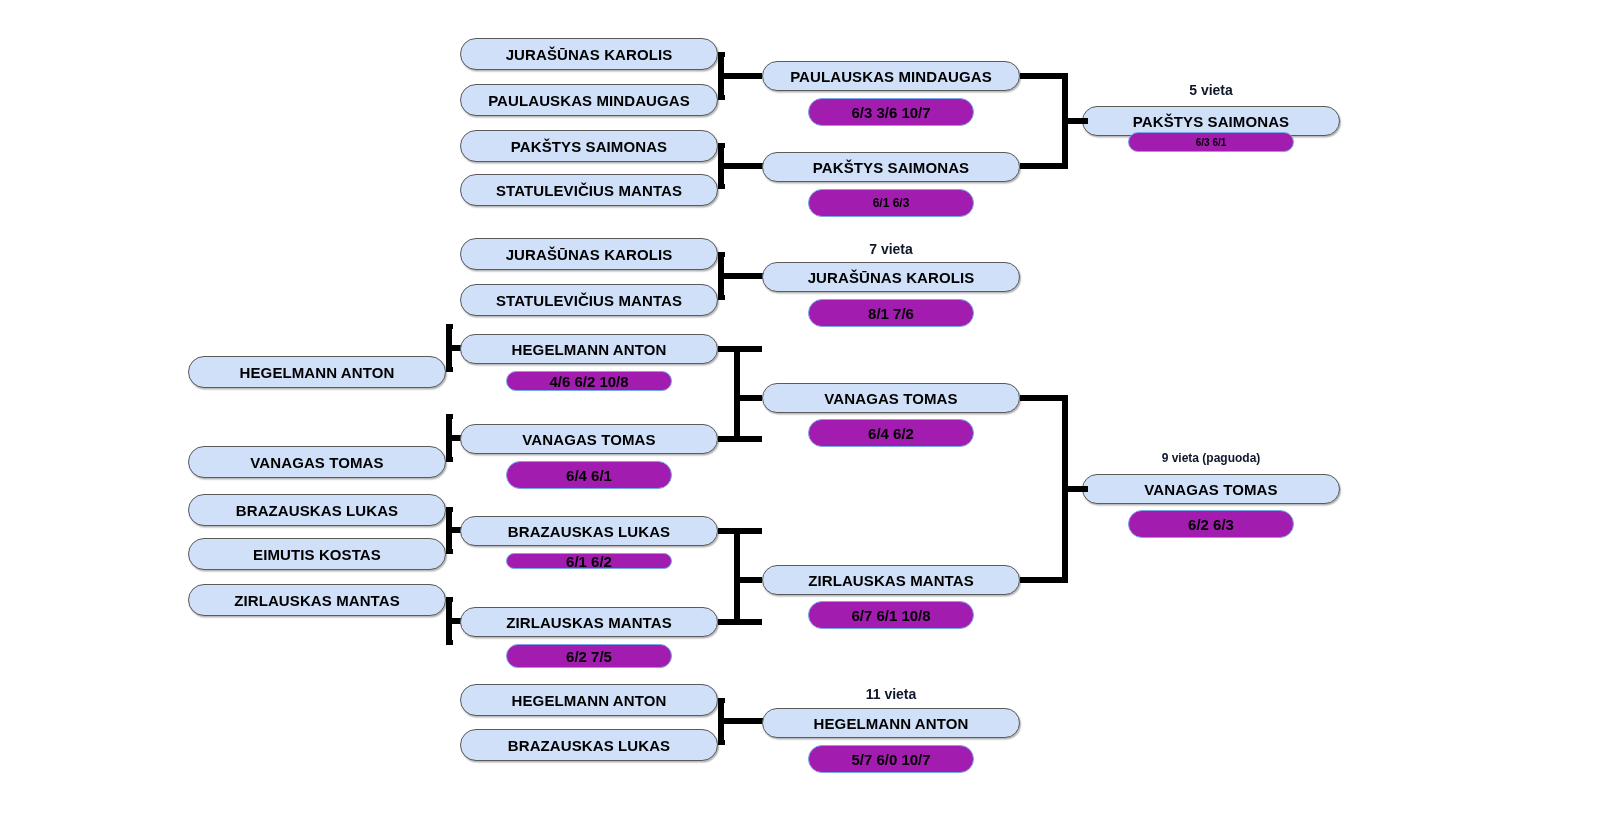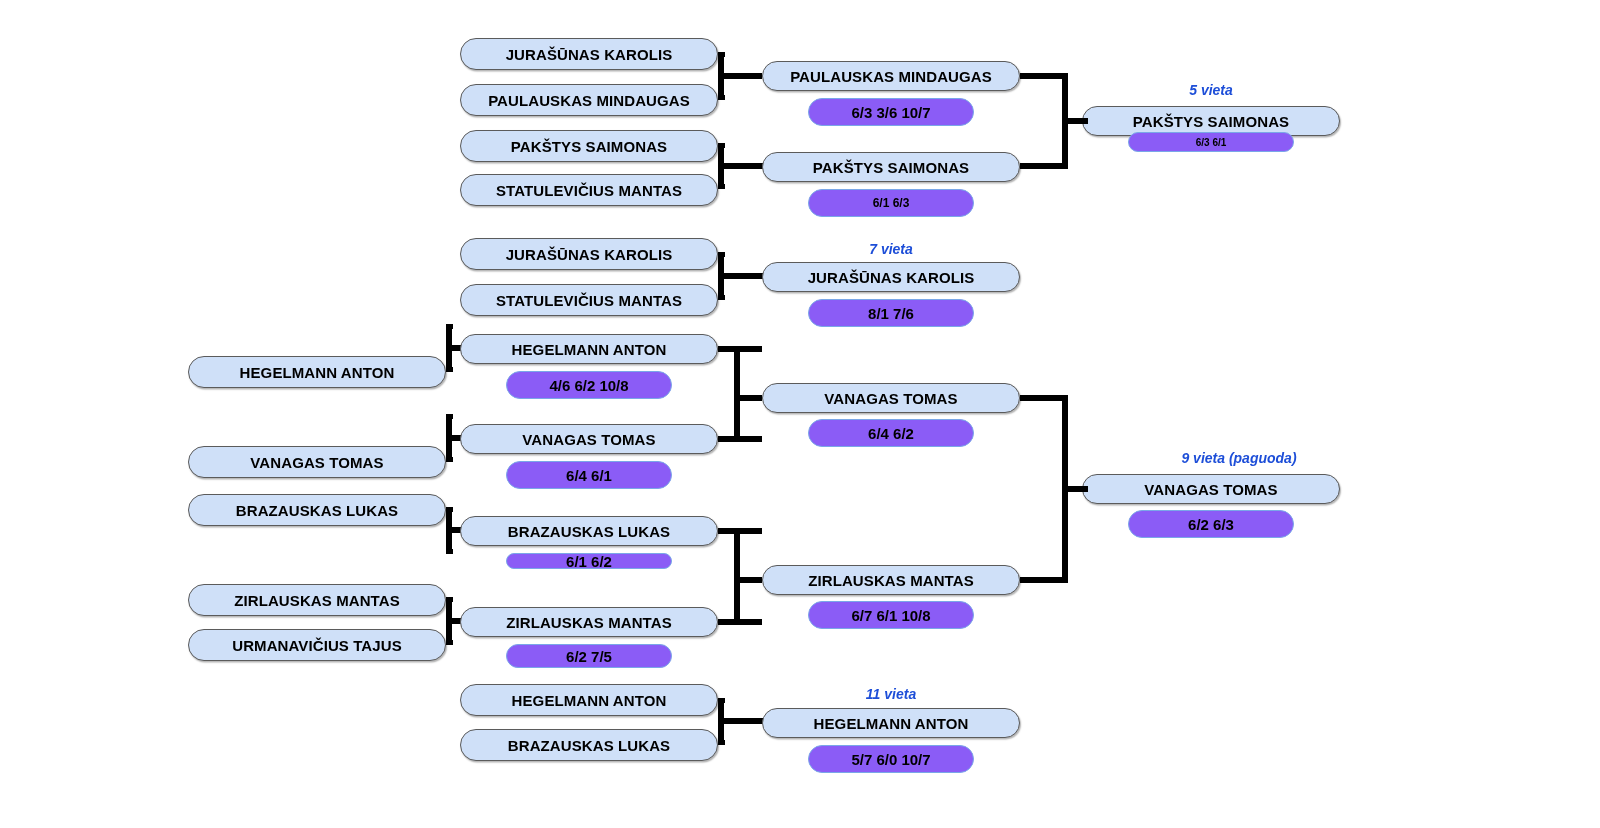--- a/index.html
+++ b/index.html
@@ -35,44 +35,43 @@
     letter-spacing: 0.1px;
     white-space: nowrap;
     box-shadow: 1px 1.5px 1.5px rgba(0,0,0,0.30);
     overflow: hidden;
   }
 
   
   .score {
     position: absolute;
     box-sizing: border-box;
-    background: #8b5cf6;
+    background: #a21caf;
     border: 1.5px solid #7aa7e8;
     border-radius: 14px;
     display: flex;
     align-items: center;
     justify-content: center;
     text-align: center;
     color: #000000;
     font-weight: bold;
     white-space: nowrap;
     overflow: hidden;
   }
 
   
   .place-label {
     position: absolute;
-    color: #1d4ed8;
+    color: #0f172a;
     font-weight: bold;
     text-align: left;
     white-space: nowrap;
     display: flex;
     align-items: center;
     justify-content: center;
-    font-style: italic;
   }
 
   
   .conn {
     position: absolute;
     background: #000000;
   }
 </style>
 </head>
 <body>
@@ -86,23 +85,23 @@
   <div class="pill" style="left:460px; top:174px; width:258px; height:32px; font-size:15px;">STATULEVIČIUS MANTAS</div>
 
   <div class="pill" style="left:460px; top:238px; width:258px; height:32px; font-size:15px;">JURAŠŪNAS KAROLIS</div>
   <div class="pill" style="left:460px; top:284px; width:258px; height:32px; font-size:15px;">STATULEVIČIUS MANTAS</div>
 
   <div class="pill" style="left:188px; top:356px; width:258px; height:32px; font-size:15px;">HEGELMANN ANTON</div>
 
   <div class="pill" style="left:188px; top:446px; width:258px; height:32px; font-size:15px;">VANAGAS TOMAS</div>
 
   <div class="pill" style="left:188px; top:494px; width:258px; height:32px; font-size:15px;">BRAZAUSKAS LUKAS</div>
+  <div class="pill" style="left:188px; top:538px; width:258px; height:32px; font-size:15px;">EIMUTIS KOSTAS</div>
 
   <div class="pill" style="left:188px; top:584px; width:258px; height:32px; font-size:15px;">ZIRLAUSKAS MANTAS</div>
-  <div class="pill" style="left:188px; top:629px; width:258px; height:32px; font-size:15px;">URMANAVIČIUS TAJUS</div>
 
   <div class="pill" style="left:460px; top:684px; width:258px; height:32px; font-size:15px;">HEGELMANN ANTON</div>
   <div class="pill" style="left:460px; top:729px; width:258px; height:32px; font-size:15px;">BRAZAUSKAS LUKAS</div>
 
   <div class="conn" style="left:718px; top:52px;  width:7px;  height:5px;"></div>
   <div class="conn" style="left:718px; top:52px;  width:6px;  height:48px;"></div>
   <div class="conn" style="left:718px; top:95px;  width:7px;  height:5px;"></div>
   <div class="conn" style="left:724px; top:73px;  width:38px; height:6px;"></div>
 
   <div class="conn" style="left:718px; top:143px; width:7px;  height:5px;"></div>
@@ -144,21 +143,21 @@
   <div class="score" style="left:808px; top:98px; width:166px; height:28px; font-size:15px;">6/3 3/6 10/7</div>
 
   <div class="pill" style="left:762px; top:152px; width:258px; height:30px; font-size:15px;">PAKŠTYS SAIMONAS</div>
   <div class="score" style="left:808px; top:189px; width:166px; height:28px; font-size:12px;">6/1 6/3</div>
 
   <div class="place-label" style="left:762px; top:240px; width:258px; height:18px; font-size:14px;">7 vieta</div>
   <div class="pill" style="left:762px; top:262px; width:258px; height:30px; font-size:15px;">JURAŠŪNAS KAROLIS</div>
   <div class="score" style="left:808px; top:299px; width:166px; height:28px; font-size:15px;">8/1 7/6</div>
 
   <div class="pill" style="left:460px; top:334px; width:258px; height:30px; font-size:15px;">HEGELMANN ANTON</div>
-  <div class="score" style="left:506px; top:371px; width:166px; height:28px; font-size:15px;">4/6 6/2 10/8</div>
+  <div class="score" style="left:506px; top:371px; width:166px; height:20px; font-size:15px;">4/6 6/2 10/8</div>
 
   <div class="pill" style="left:460px; top:424px; width:258px; height:30px; font-size:15px;">VANAGAS TOMAS</div>
   <div class="score" style="left:506px; top:461px; width:166px; height:28px; font-size:15px;">6/4 6/1</div>
 
   <div class="pill" style="left:460px; top:516px; width:258px; height:30px; font-size:15px;">BRAZAUSKAS LUKAS</div>
   <div class="score" style="left:506px; top:553px; width:166px; height:16px; font-size:15px;">6/1 6/2</div>
 
   <div class="pill" style="left:460px; top:607px; width:258px; height:30px; font-size:15px;">ZIRLAUSKAS MANTAS</div>
   <div class="score" style="left:506px; top:644px; width:166px; height:24px; font-size:15px;">6/2 7/5</div>
 
@@ -179,21 +178,21 @@
 
   <div class="conn" style="left:718px; top:528px; width:44px; height:6px;"></div>
   <div class="conn" style="left:718px; top:619px; width:44px; height:6px;"></div>
   <div class="conn" style="left:734px; top:528px; width:6px;  height:97px;"></div>
   <div class="conn" style="left:740px; top:577px; width:22px; height:6px;"></div>
 
   <div class="place-label" style="left:1082px; top:81px; width:258px; height:18px; font-size:14px;">5 vieta</div>
   <div class="pill" style="left:1082px; top:106px; width:258px; height:30px; font-size:15px;">PAKŠTYS SAIMONAS</div>
   <div class="score" style="left:1128px; top:132px; width:166px; height:20px; font-size:10px;">6/3 6/1</div>
 
-  <div class="place-label" style="left:1110px; top:449px; width:258px; height:18px; font-size:14px;">9 vieta (paguoda)</div>
+  <div class="place-label" style="left:1082px; top:449px; width:258px; height:18px; font-size:12px;">9 vieta (paguoda)</div>
   <div class="pill" style="left:1082px; top:474px; width:258px; height:30px; font-size:15px;">VANAGAS TOMAS</div>
   <div class="score" style="left:1128px; top:510px; width:166px; height:28px; font-size:15px;">6/2 6/3</div>
 
   <div class="conn" style="left:1020px; top:73px;  width:48px; height:6px;"></div>
   <div class="conn" style="left:1020px; top:163px; width:48px; height:6px;"></div>
   <div class="conn" style="left:1062px; top:73px;  width:6px;  height:96px;"></div>
   <div class="conn" style="left:1068px; top:118px; width:20px; height:6px;"></div>
 
   <div class="conn" style="left:1020px; top:395px; width:48px; height:6px;"></div>
   <div class="conn" style="left:1020px; top:577px; width:48px; height:6px;"></div>

